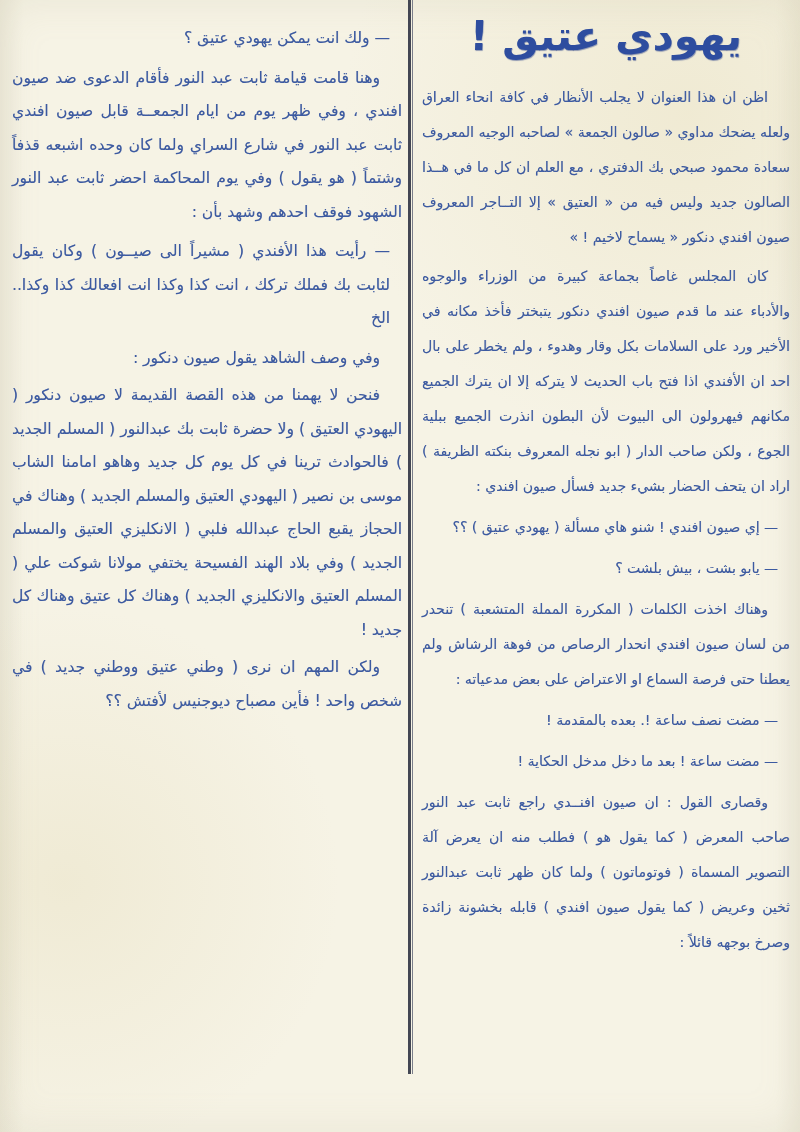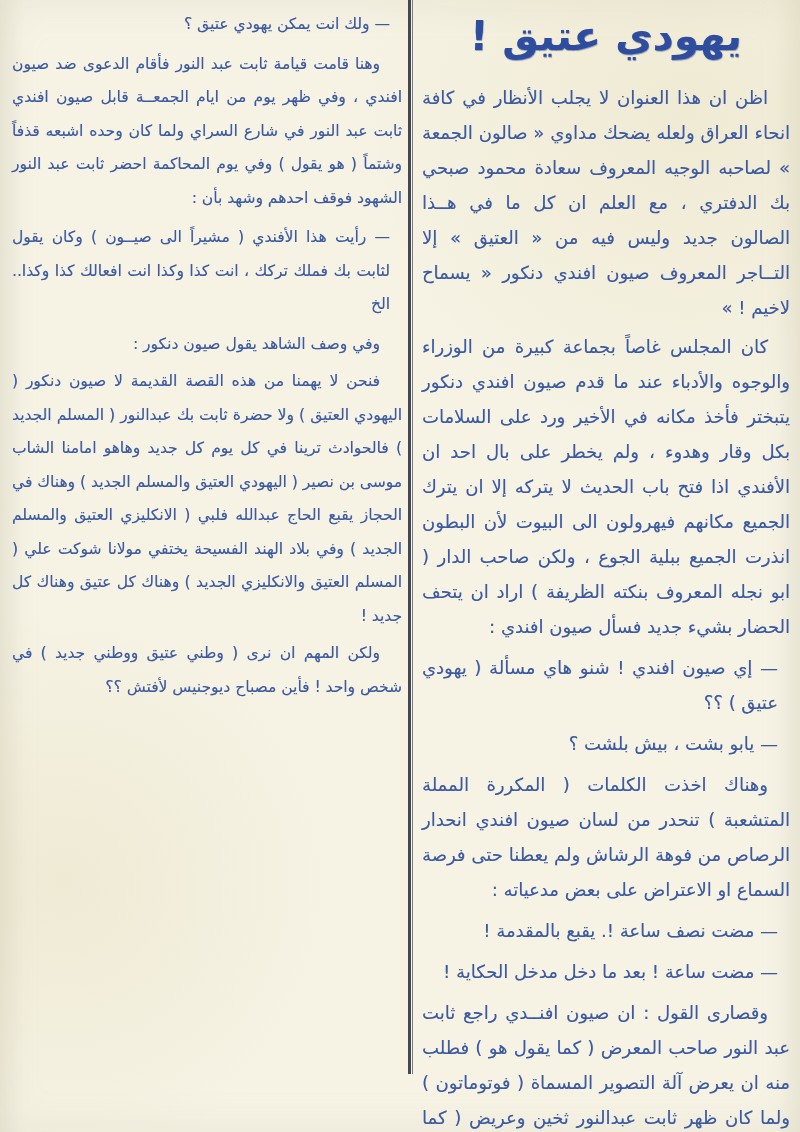--- a/index.html
+++ b/index.html
@@ -30,35 +30,35 @@
     width: 3px; height: 100%;
     background: #434653;
   }
   .divider .rule-thin {
     position: absolute; top: 0; left: 6px;
     width: 1px; height: 100%;
     background: #7b7e8a;
   }
   .col { position: absolute; top: 0; }
   .col-right { right: 10px;  width: 368px; }
-  .col-left  { left: 12px;   width: 390px; padding-top: 2px; }
+  .col-left  { left: 12px;   width: 390px; padding-top: 16px; }
 
   .article-title {
     margin: 12px 4px 20px;
     text-align: center;
     font-size: 41px;
     font-weight: bold;
     letter-spacing: 0;
     color: #2e4d9f;
     text-shadow: 0.6px 0.6px 0.8px rgba(30,55,130,0.45);
     transform: skewX(-2deg);
   }
   p.body-line {
     margin: 0 0 4px;
-    font-size: 18px;
+    font-size: 14px;
     line-height: 35px;
     color: #3c5aa1;
     text-align: justify;
     text-shadow: 0.3px 0.3px 0.4px rgba(40,70,140,0.35);
   }
   .col-left p.body-line {
     font-size: 15.5px;
     line-height: 33.5px;
   }
   p.indent { text-indent: 22px; }
@@ -75,21 +75,21 @@
   </div>
 
   <div class="col col-right">
     <div class="article-title">يهودي عتيق !</div>
 
     <p class="body-line indent">اظن ان هذا العنوان لا يجلب الأنظار في كافة انحاء العراق ولعله يضحك مداوي « صالون الجمعة » لصاحبه الوجيه المعروف سعادة محمود صبحي بك الدفتري ، مع العلم ان كل ما في هــذا الصالون جديد وليس فيه من « العتيق » إلا التــاجر المعروف صيون افندي دنكور « يسماح لاخيم ! »</p>
     <p class="body-line indent">كان المجلس غاصاً بجماعة كبيرة من الوزراء والوجوه والأدباء عند ما قدم صيون افندي دنكور يتبختر فأخذ مكانه في الأخير ورد على السلامات بكل وقار وهدوء ، ولم يخطر على بال احد ان الأفندي اذا فتح باب الحديث لا يتركه إلا ان يترك الجميع مكانهم فيهرولون الى البيوت لأن البطون انذرت الجميع ببلية الجوع ، ولكن صاحب الدار ( ابو نجله المعروف بنكته الظريفة ) اراد ان يتحف الحضار بشيء جديد فسأل صيون افندي :</p>
     <p class="body-line dialogue">— إي صيون افندي ! شنو هاي مسألة ( يهودي عتيق ) ؟؟</p>
     <p class="body-line dialogue">— يابو بشت ، بيش بلشت ؟</p>
     <p class="body-line indent">وهناك اخذت الكلمات ( المكررة المملة المتشعبة ) تنحدر من لسان صيون افندي انحدار الرصاص من فوهة الرشاش ولم يعطنا حتى فرصة السماع او الاعتراض على بعض مدعياته :</p>
-    <p class="body-line dialogue">— مضت نصف ساعة !. يقبع بالمقدمة !</p>
+    <p class="body-line dialogue">— مضت نصف ساعة !. بعده بالمقدمة !</p>
     <p class="body-line dialogue">— مضت ساعة ! بعد ما دخل مدخل الحكاية !</p>
     <p class="body-line indent">وقصارى القول : ان صيون افنــدي راجع ثابت عبد النور صاحب المعرض ( كما يقول هو ) فطلب منه ان يعرض آلة التصوير المسماة ( فوتوماتون ) ولما كان ظهر ثابت عبدالنور ثخين وعريض ( كما يقول صيون افندي ) قابله بخشونة زائدة وصرخ بوجهه قائلاً :</p>
   </div>
 
   <div class="col col-left">
     <p class="body-line dialogue">— ولك انت يمكن يهودي عتيق ؟</p>
     <p class="body-line indent">وهنا قامت قيامة ثابت عبد النور فأقام الدعوى ضد صيون افندي ، وفي ظهر يوم من ايام الجمعــة قابل صيون افندي ثابت عبد النور في شارع السراي ولما كان وحده اشبعه قذفاً وشتماً ( هو يقول ) وفي يوم المحاكمة احضر ثابت عبد النور الشهود فوقف احدهم وشهد بأن :</p>
     <p class="body-line dialogue">— رأيت هذا الأفندي ( مشيراً الى صيــون ) وكان يقول لثابت بك فملك تركك ، انت كذا وكذا انت افعالك كذا وكذا.. الخ</p>
     <p class="body-line indent">وفي وصف الشاهد يقول صيون دنكور :</p>
     <p class="body-line indent">فنحن لا يهمنا من هذه القصة القديمة لا صيون دنكور ( اليهودي العتيق ) ولا حضرة ثابت بك عبدالنور ( المسلم الجديد ) فالحوادث ترينا في كل يوم كل جديد وهاهو امامنا الشاب موسى بن نصير ( اليهودي العتيق والمسلم الجديد ) وهناك في الحجاز يقبع الحاج عبدالله فلبي ( الانكليزي العتيق والمسلم الجديد ) وفي بلاد الهند الفسيحة يختفي مولانا شوكت علي ( المسلم العتيق والانكليزي الجديد ) وهناك كل عتيق وهناك كل جديد !</p>

